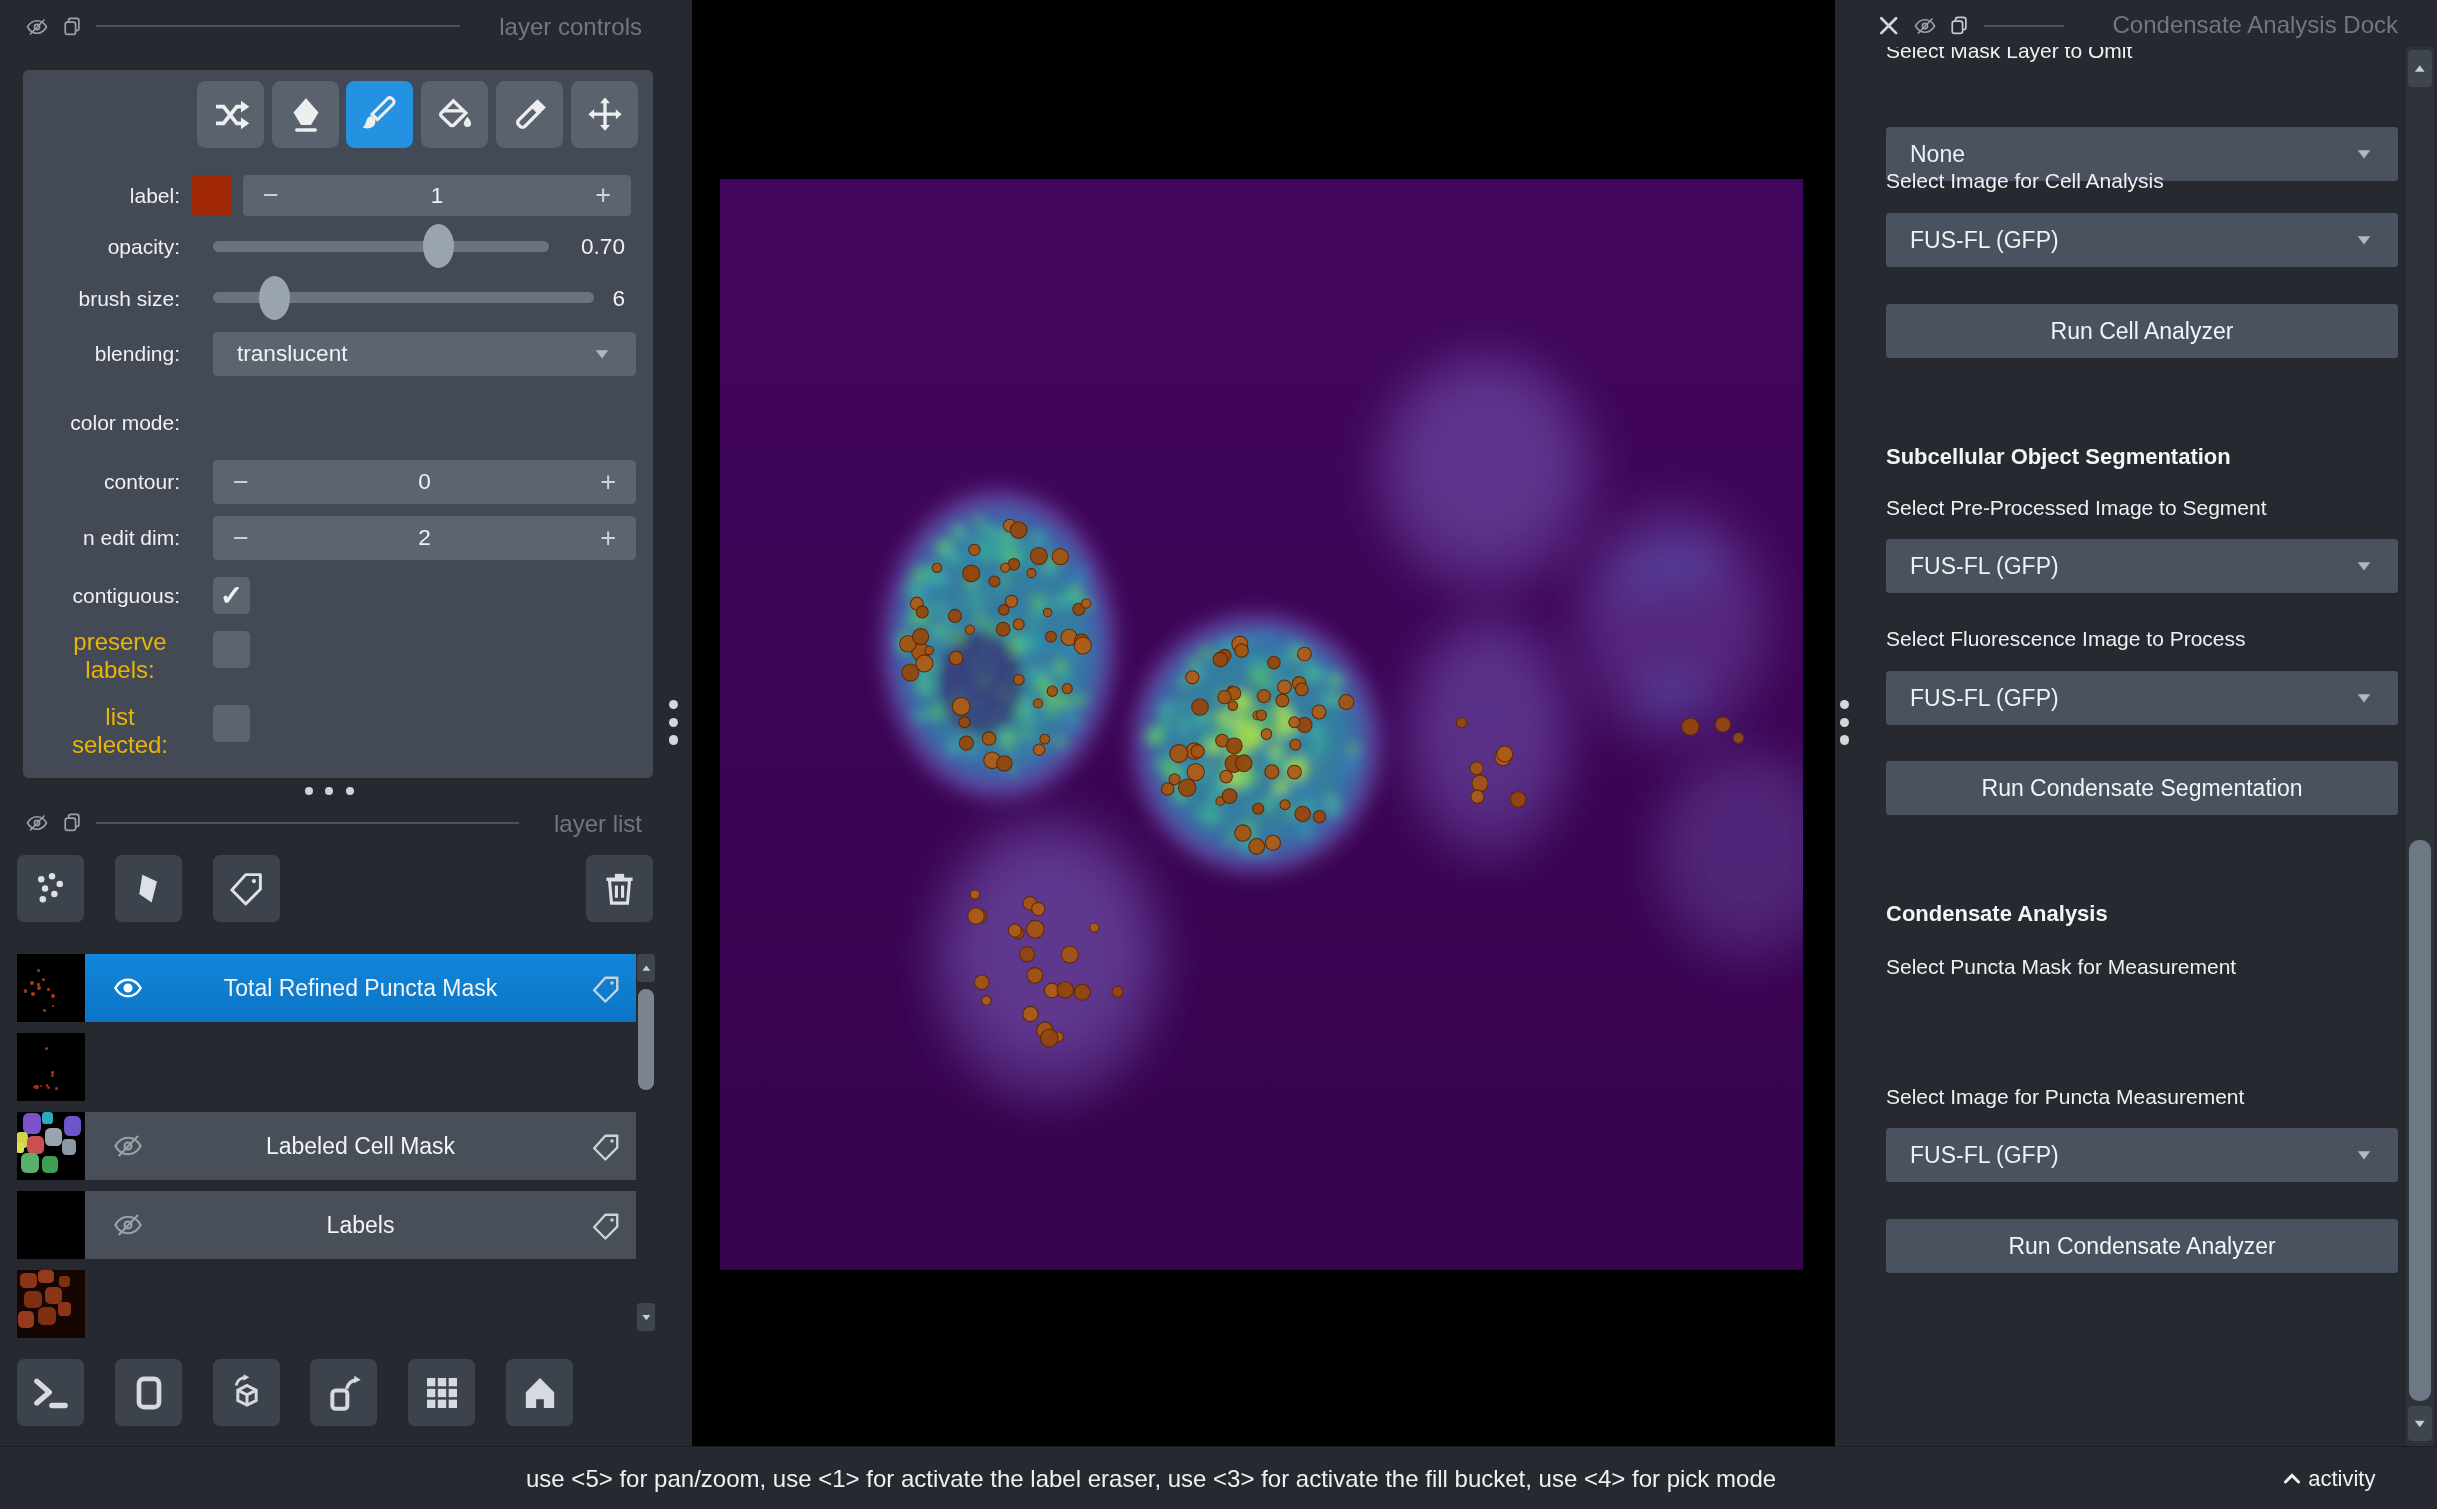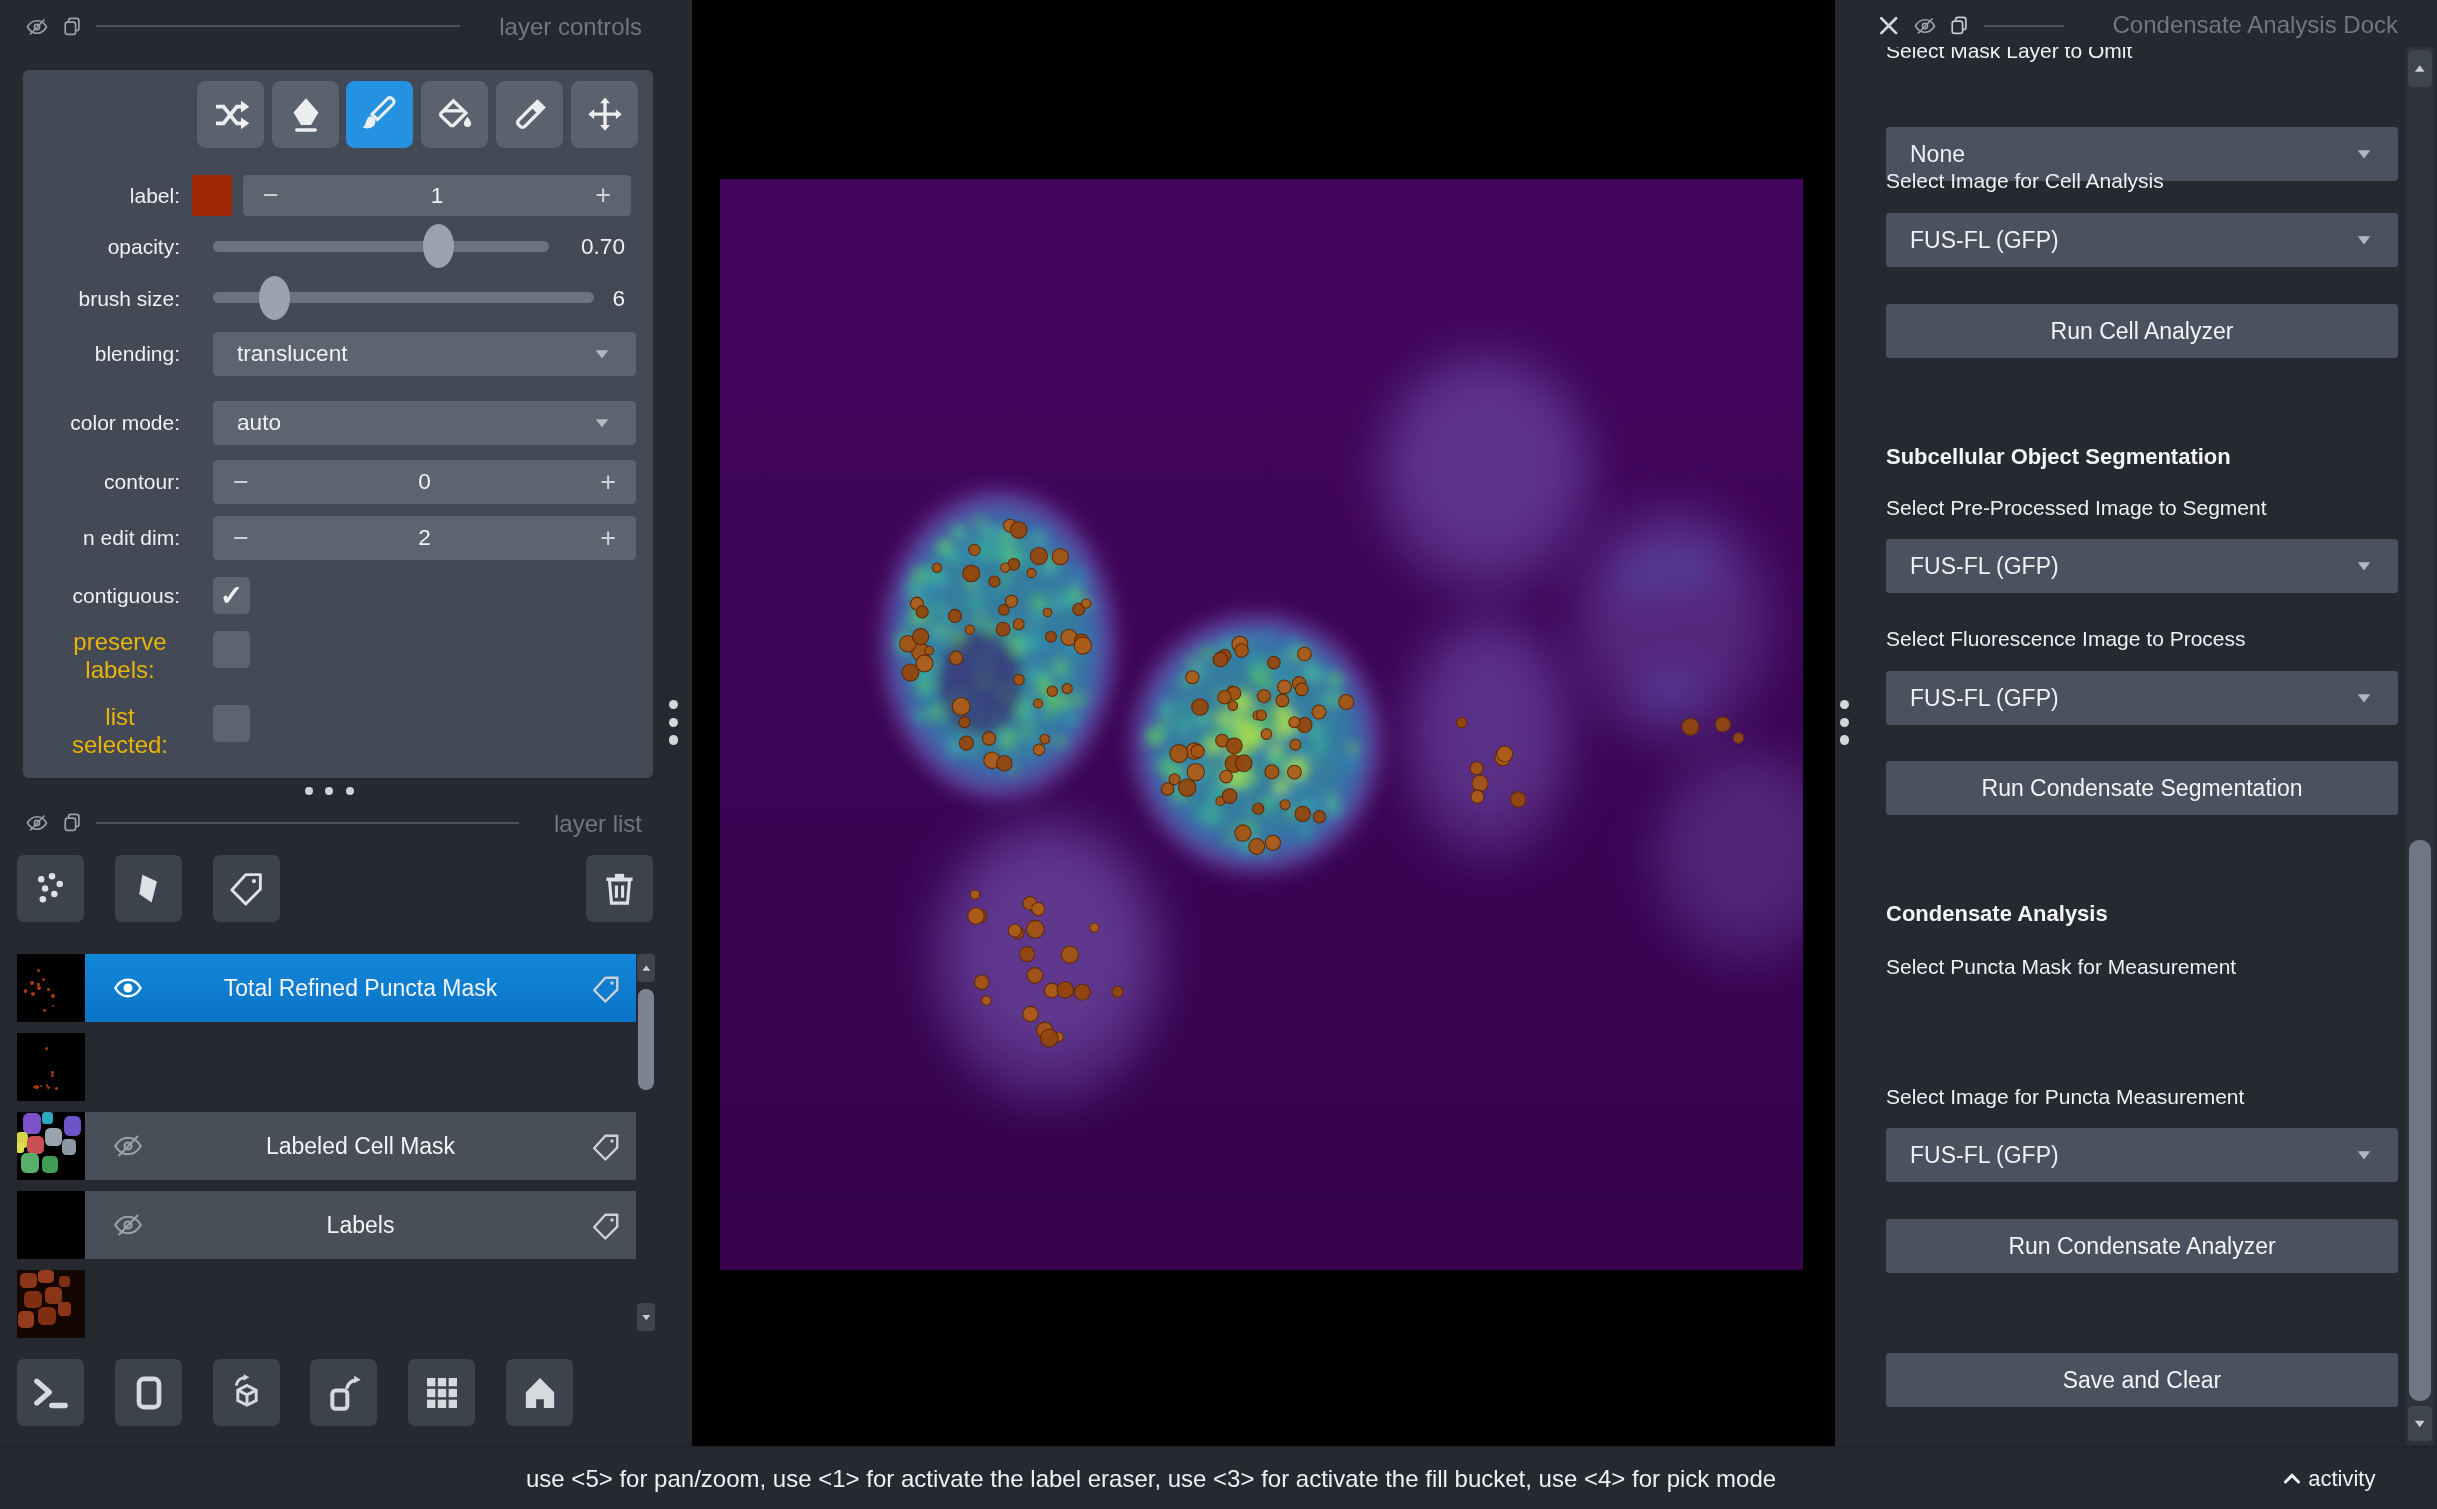--- a/index.html
+++ b/index.html
@@ -182,28 +182,20 @@
   <div class="ctl" style="left:213px;top:332px;width:423px;height:44px;">
     <span class="dd-val">translucent</span>
     <span class="dd-caret">
         <svg viewBox="0 0 24 24">
           <path d="M4.5 7.5h15L12 17.5z" fill="currentColor"></path>
         </svg>
       </span>
   </div>
 
   <div class="lbl" style="top:401px;line-height:44px;">color mode:</div>
-  <div class="ctl" style="left:213px;top:401px;width:423px;height:44px;">
-    <span class="dd-val">auto</span>
-    <span class="dd-caret">
-        <svg viewBox="0 0 24 24">
-          <path d="M4.5 7.5h15L12 17.5z" fill="currentColor"></path>
-        </svg>
-      </span>
-  </div>
 
   <div class="lbl" style="top:460px;line-height:44px;">contour:</div>
   <div class="ctl" style="left:213px;top:460px;width:423px;height:44px;">
     <span class="spin-minus">−</span>
     <span class="spin-val">0</span>
     <span class="spin-plus">+</span>
   </div>
 
   <div class="lbl" style="top:516px;line-height:44px;">n edit dim:</div>
   <div class="ctl" style="left:213px;top:516px;width:423px;height:44px;">
@@ -1067,21 +1059,20 @@
       <div class="dock-label" style="top: 1036px;">Select Image for Puncta Measurement</div>
       <div class="dock-select" style="top: 1081px;">
         <div class="dd-val" style="position: absolute;">FUS-FL (GFP)</div>
         <div class="dd-caret">
           <svg viewBox="0 0 24 24">
             <path d="M4.5 7.5h15L12 17.5z" fill="currentColor"></path>
           </svg>
         </div>
       </div>
       <div class="dock-button" style="top: 1172px;">Run Condensate Analyzer</div>
-      <div class="dock-button" style="top: 1306px;">Save and Clear</div>
     </div>
 
   <div id="dock-sb">
     <div class="sbtn" style="top:2.8px;">
         <svg viewBox="0 0 24 24">
           <path d="M4.5 16.5h15L12 6.5z" fill="currentColor"></path>
         </svg>
       </div>
     <div class="handle" style="top:793px;height:561px;"></div>
     <div class="sbtn" style="top:1359px;height:35px;">

